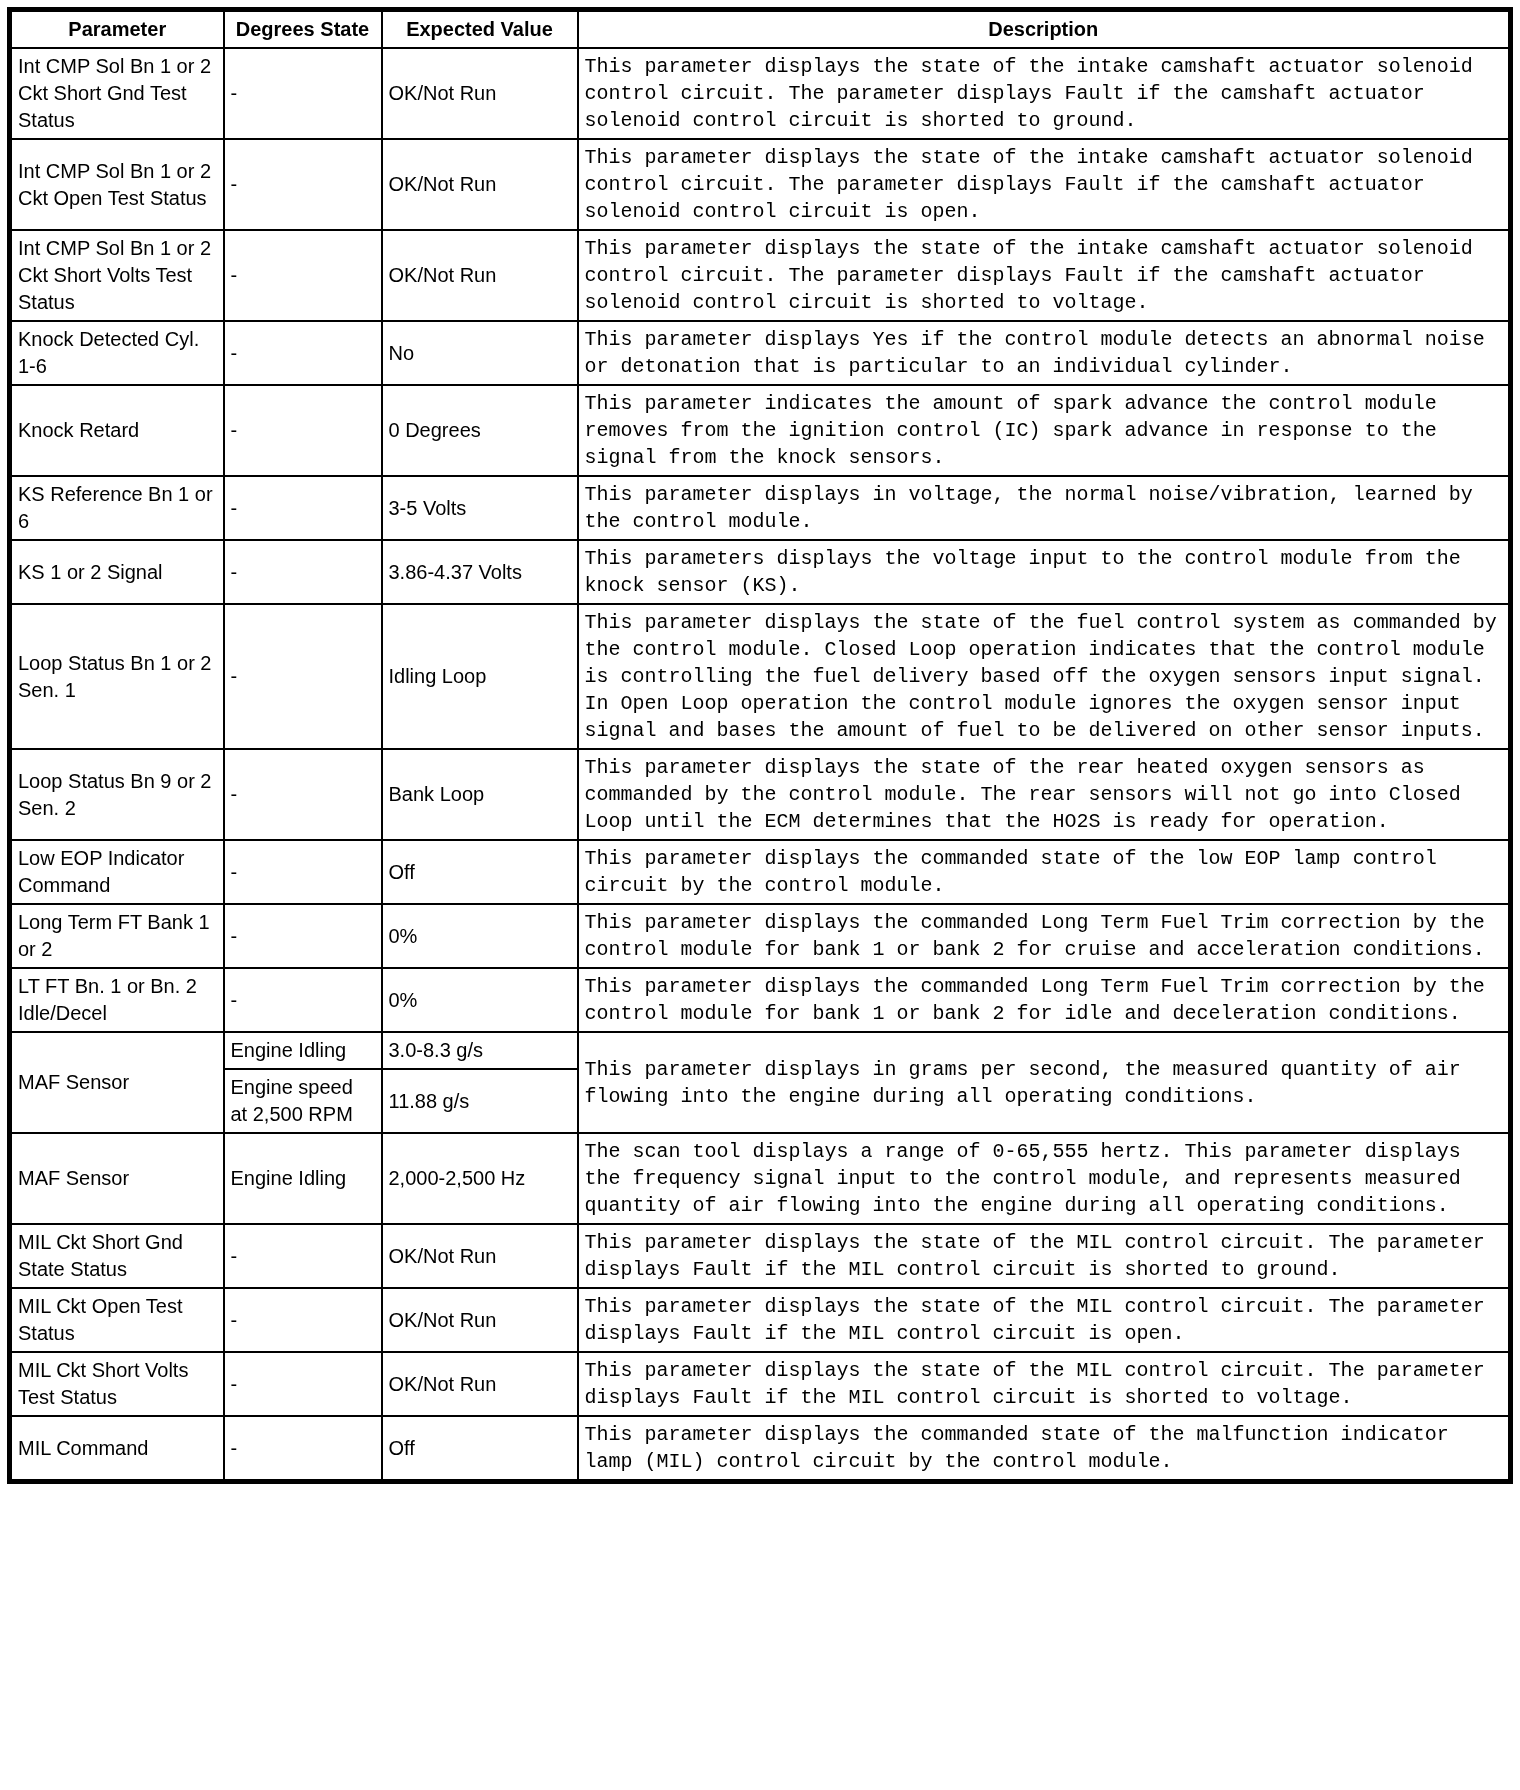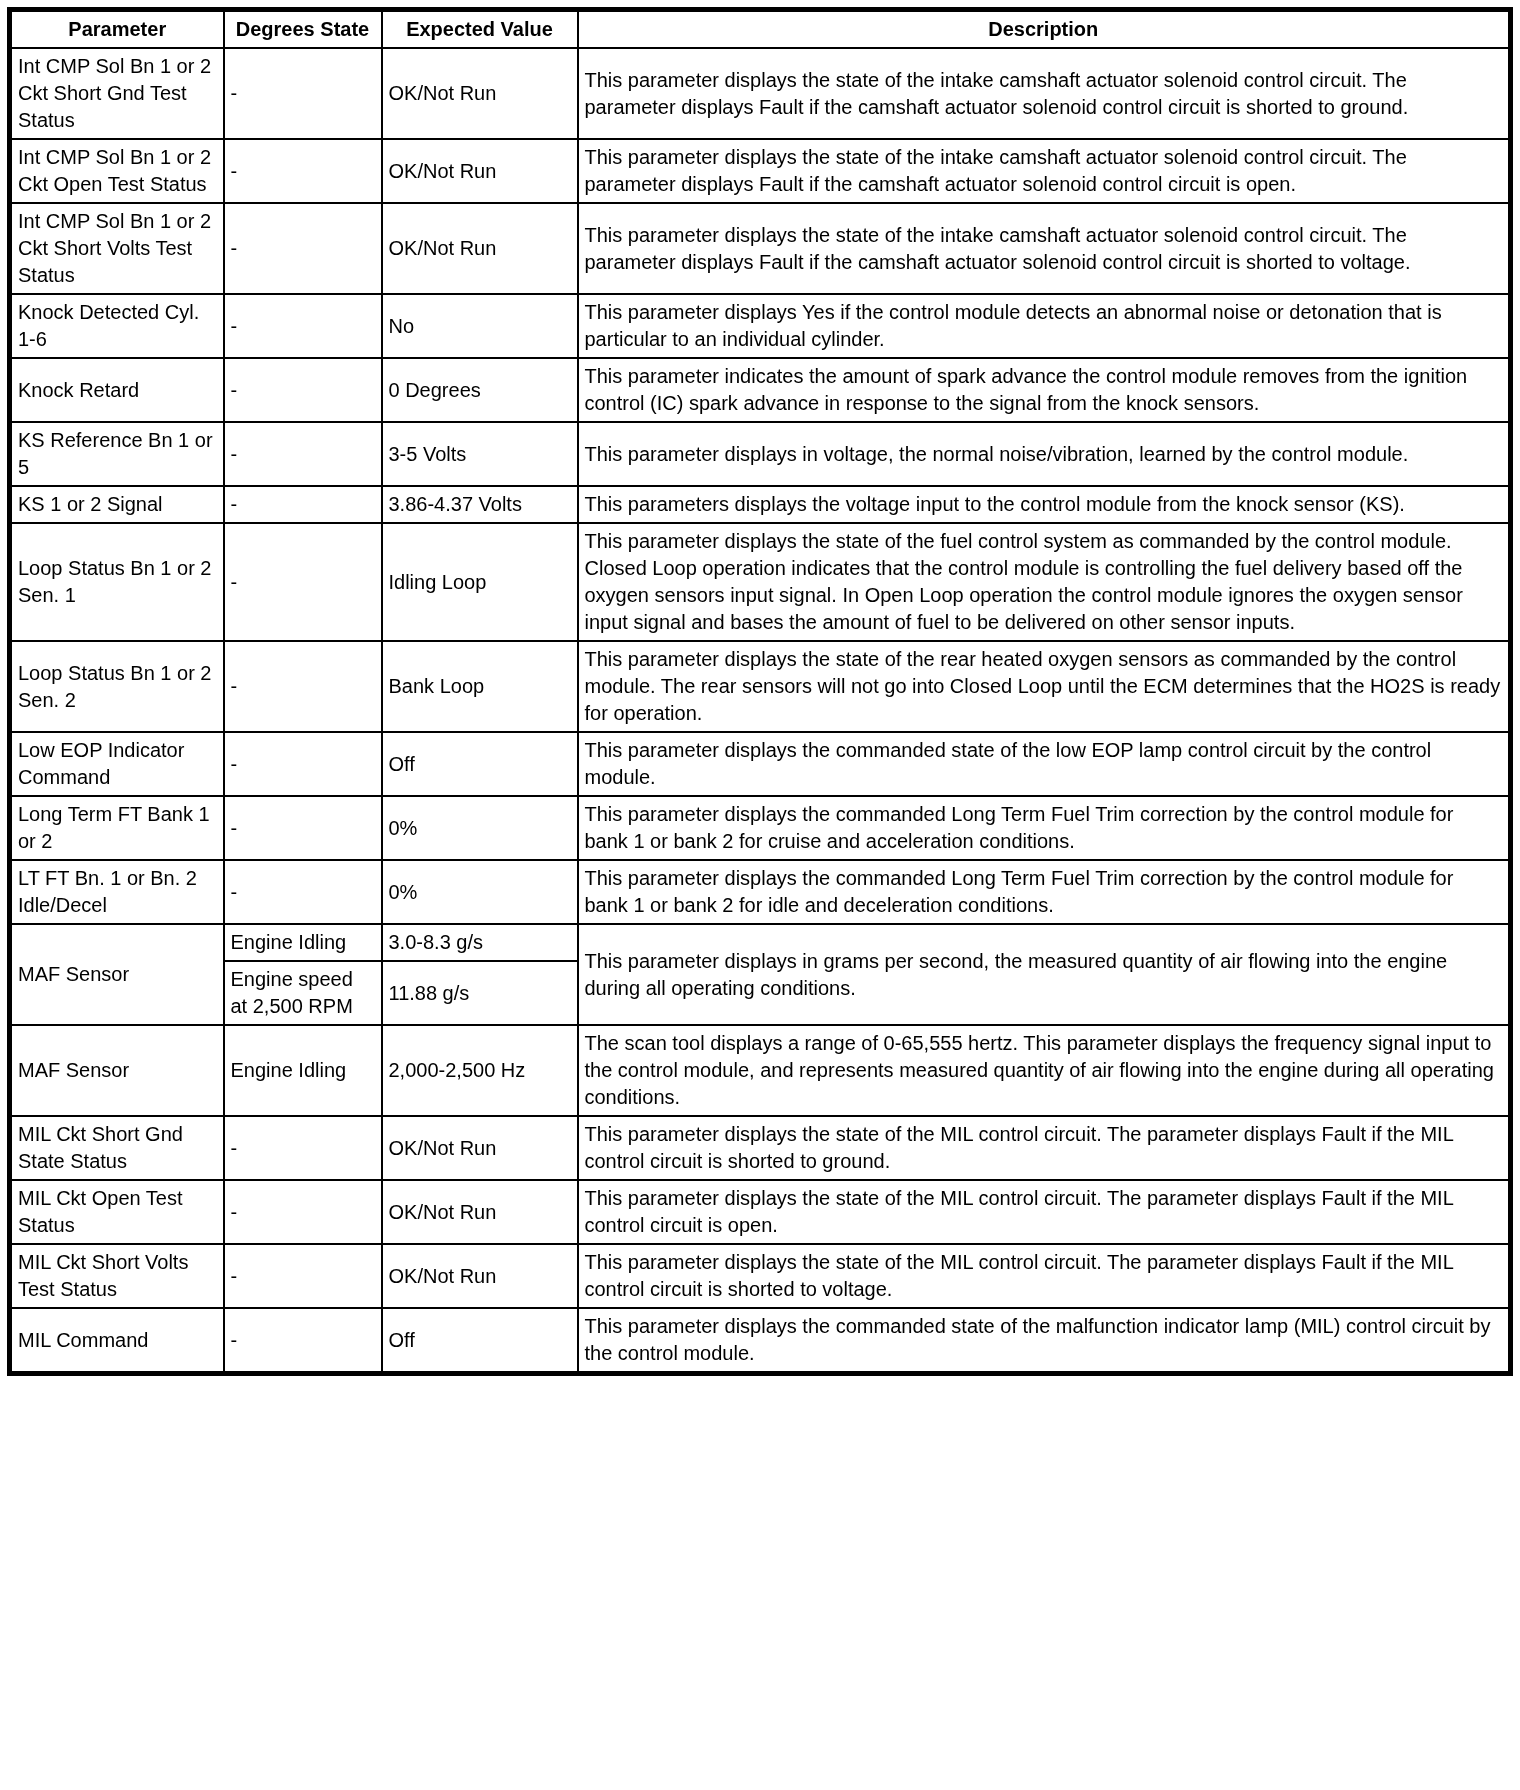--- a/index.html
+++ b/index.html
@@ -39,20 +39,21 @@
     font-weight: bold;
     text-align: center;
     padding: 4px 4px;
   }
   table.param-table td {
     padding: 4px 6px 4px 6px;
   }
   td.col-desc {
     padding-left: 8px;
     padding-right: 8px;
+    font-family: Liberation Mono, monospace;
   }
 </style>
 </head>
 <body>
 
 <div class="page">
   <table class="param-table">
     <colgroup>
       <col style="width:214px">
       <col style="width:158px">
@@ -93,39 +94,39 @@
           <td class="col-value">No</td>
           <td class="col-desc" rowspan="1">This parameter displays Yes if the control module detects an abnormal noise or detonation that is particular to an individual cylinder.</td>
         </tr>
         <tr>
           <td class="col-param" rowspan="1">Knock Retard</td>
           <td class="col-state">-</td>
           <td class="col-value">0 Degrees</td>
           <td class="col-desc" rowspan="1">This parameter indicates the amount of spark advance the control module removes from the ignition control (IC) spark advance in response to the signal from the knock sensors.</td>
         </tr>
         <tr>
-          <td class="col-param" rowspan="1">KS Reference Bn 1 or 5</td>
+          <td class="col-param" rowspan="1">KS Reference Bn 1 or 6</td>
           <td class="col-state">-</td>
           <td class="col-value">3-5 Volts</td>
           <td class="col-desc" rowspan="1">This parameter displays in voltage, the normal noise/vibration, learned by the control module.</td>
         </tr>
         <tr>
           <td class="col-param" rowspan="1">KS 1 or 2 Signal</td>
           <td class="col-state">-</td>
           <td class="col-value">3.86-4.37 Volts</td>
           <td class="col-desc" rowspan="1">This parameters displays the voltage input to the control module from the knock sensor (KS).</td>
         </tr>
         <tr>
           <td class="col-param" rowspan="1">Loop Status Bn 1 or 2 Sen. 1</td>
           <td class="col-state">-</td>
           <td class="col-value">Idling Loop</td>
           <td class="col-desc" rowspan="1">This parameter displays the state of the fuel control system as commanded by the control module. Closed Loop operation indicates that the control module is controlling the fuel delivery based off the oxygen sensors input signal. In Open Loop operation the control module ignores the oxygen sensor input signal and bases the amount of fuel to be delivered on other sensor inputs.</td>
         </tr>
         <tr>
-          <td class="col-param" rowspan="1">Loop Status Bn 1 or 2 Sen. 2</td>
+          <td class="col-param" rowspan="1">Loop Status Bn 9 or 2 Sen. 2</td>
           <td class="col-state">-</td>
           <td class="col-value">Bank Loop</td>
           <td class="col-desc" rowspan="1">This parameter displays the state of the rear heated oxygen sensors as commanded by the control module. The rear sensors will not go into Closed Loop until the ECM determines that the HO2S is ready for operation.</td>
         </tr>
         <tr>
           <td class="col-param" rowspan="1">Low EOP Indicator Command</td>
           <td class="col-state">-</td>
           <td class="col-value">Off</td>
           <td class="col-desc" rowspan="1">This parameter displays the commanded state of the low EOP lamp control circuit by the control module.</td>
         </tr>

